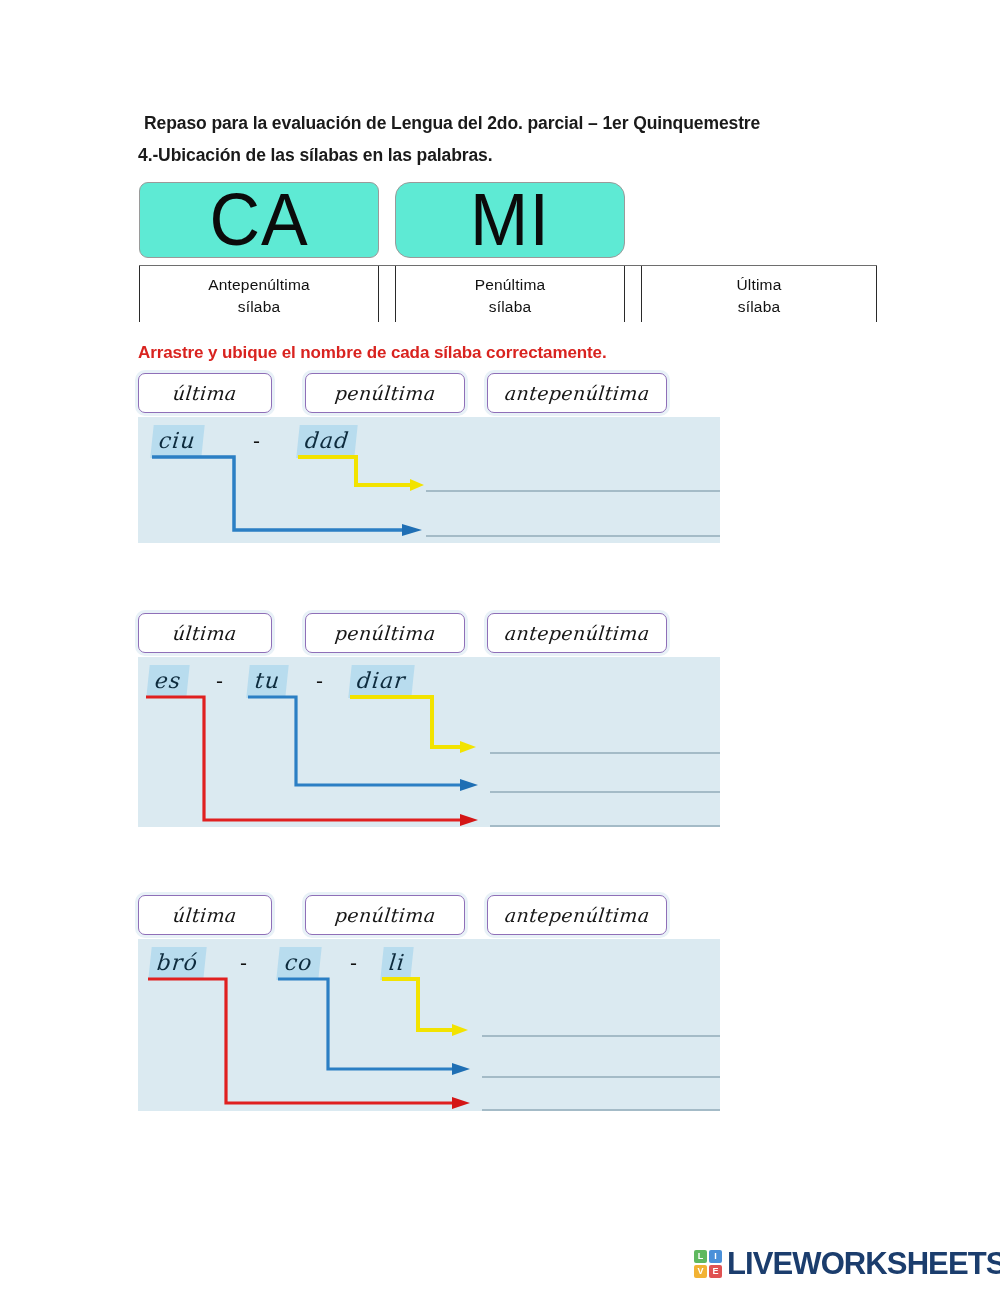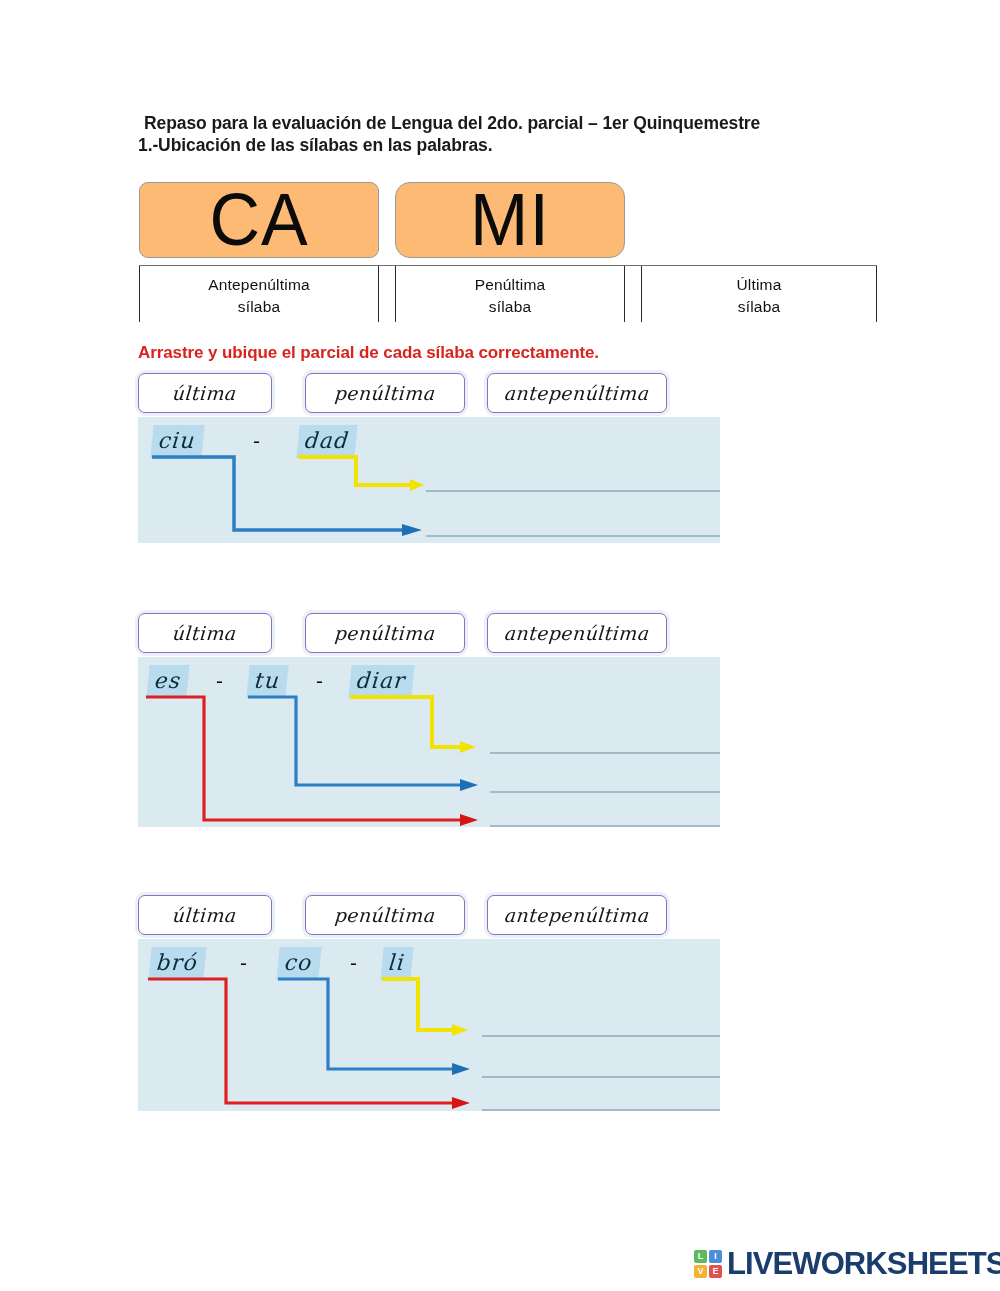--- a/index.html
+++ b/index.html
@@ -29,39 +29,39 @@
     width: 780px;
   }
   .heading-line {
     font-size: 17.5px;
     font-weight: bold;
     color: #1a1a1a;
     letter-spacing: -0.1px;
     line-height: 1.0;
     white-space: nowrap;
   }
-  .heading-line.l1 { margin-left: 6px; margin-bottom: 4px; }
+  .heading-line.l1 { margin-left: 6px; margin-bottom: 14px; }
   .heading-line.l2 { margin-left: 0px; }
 
   
   .camisa-figure {
     position: absolute;
     left: 139px;
     top: 182px;
     width: 738px;
   }
   .camisa-letters {
     display: flex;
     gap: 16px;
     align-items: stretch;
   }
   .syl-box {
     border: 1.5px solid #9a9a9a;
     border-radius: 9px;
-    background: #fdba74;
+    background: #5eead4;
     height: 76px;
     display: flex;
     align-items: center;
     justify-content: center;
     box-sizing: border-box;
   }
   .syl-box.b1 { width: 240px; }
   .syl-box.b2 { width: 230px; border-radius: 15px; }
   .syl-box.b3 { width: 236px; }
   .syl-letter {
@@ -238,21 +238,21 @@
     line-height: 1;
   }
 </style>
 </head>
 <body>
 
 <div class="page">
 
   <div class="heading-block">
     <div class="heading-line l1">Repaso para la evaluación de Lengua del 2do. parcial – 1er Quinquemestre</div>
-    <div class="heading-line l2">1.-Ubicación de las sílabas en las palabras.</div>
+    <div class="heading-line l2">4.-Ubicación de las sílabas en las palabras.</div>
   </div>
 
   <div class="camisa-figure">
     <div class="camisa-letters">
       <div class="syl-box b1">
         <span class="syl-letter">CA</span>
       </div>
       <div class="syl-box b2">
         <span class="syl-letter">MI</span>
       </div>
@@ -266,21 +266,21 @@
         <span>Penúltima</span>
         <span>sílaba</span>
       </div>
       <div class="label-cell c3">
         <span>Última</span>
         <span>sílaba</span>
       </div>
     </div>
   </div>
 
-  <div class="instruction">Arrastre y ubique el parcial de cada sílaba correctamente.</div>
+  <div class="instruction">Arrastre y ubique el nombre de cada sílaba correctamente.</div>
 
   <div class="exercise ex1">
     <div class="chip-row">
       <div class="chip c-ultima">
         <span class="cursive">última</span>
       </div>
       <div class="chip c-penultima">
         <span class="cursive">penúltima</span>
       </div>
       <div class="chip c-antepenultima">

